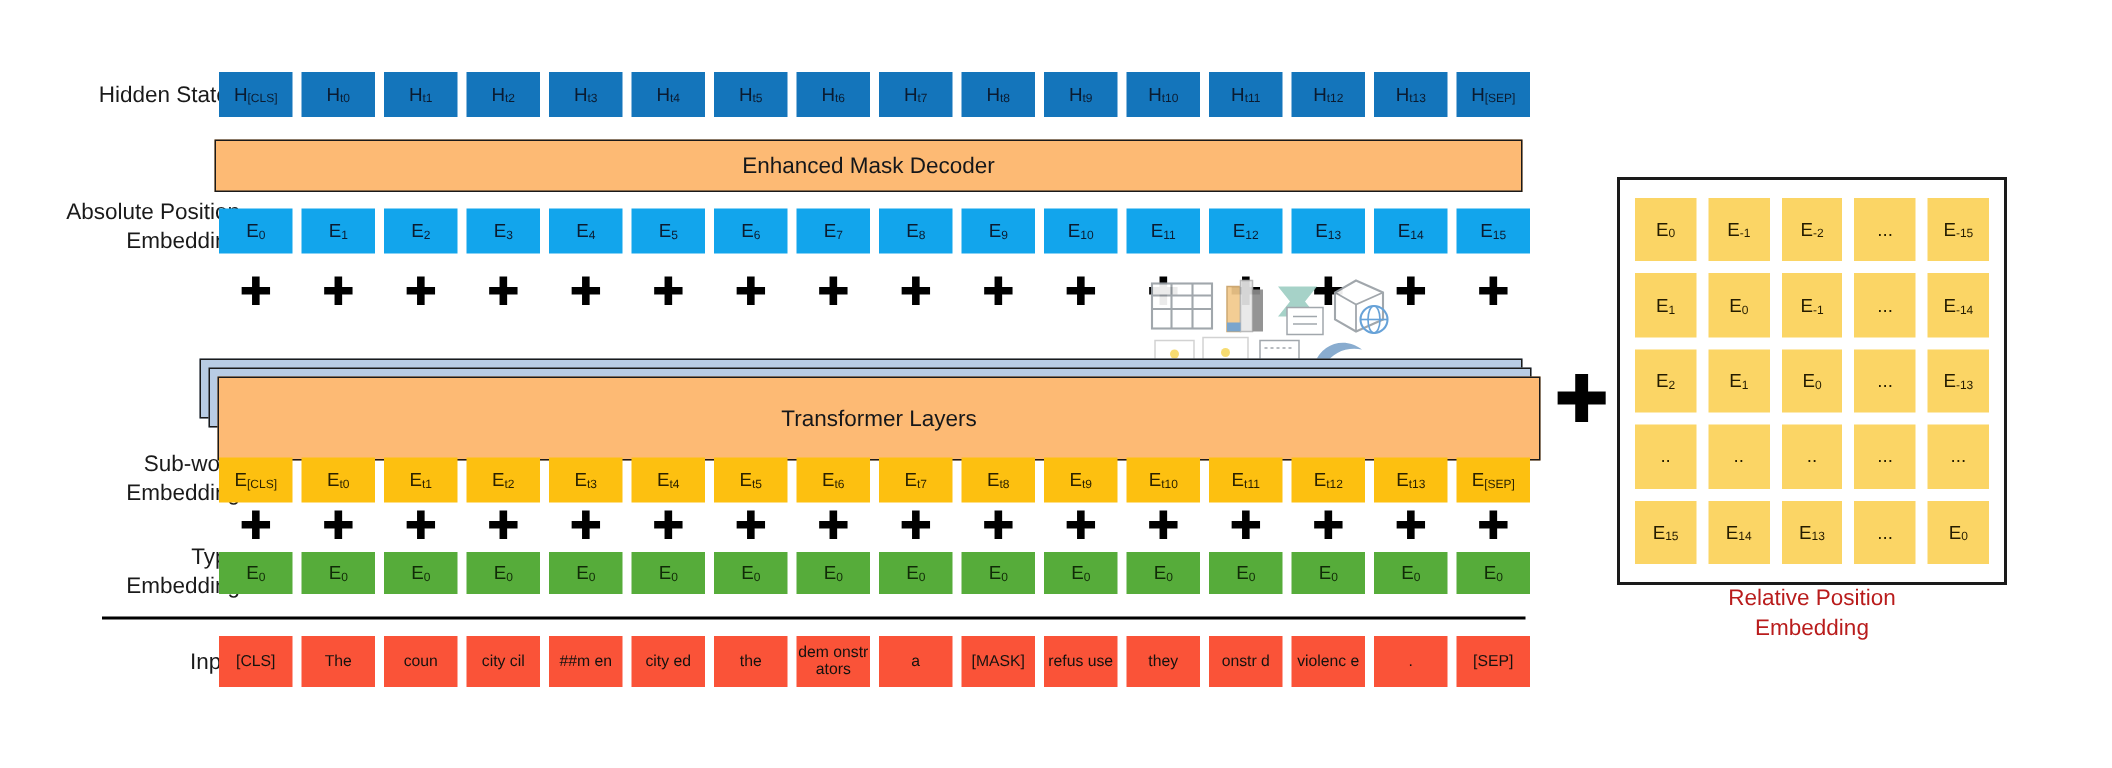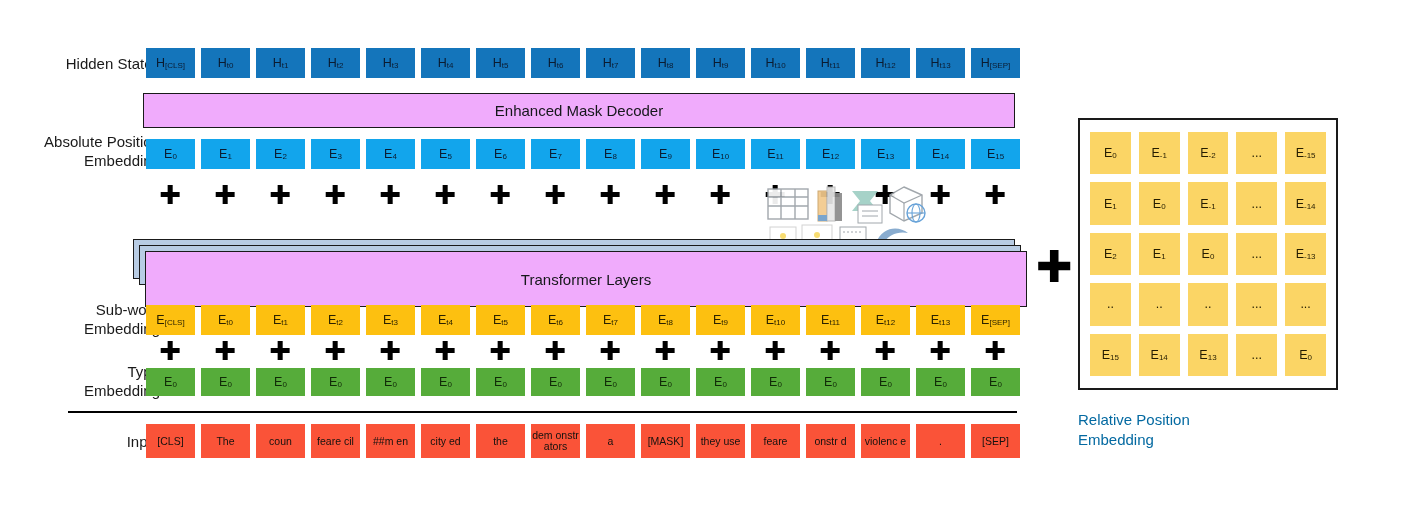--- a/index.html
+++ b/index.html
@@ -107,21 +107,21 @@
     display: block;
     font-size: 26px;
     line-height: 22px;
     font-family: "DejaVu Sans", sans-serif;
     font-weight: bold;
   }
 
   
   .module-box {
     position: absolute;
-    background: #f0abfc;
+    background: #fdba74;
     border: 1.5px solid #1a1a1a;
     display: flex;
     align-items: center;
     justify-content: center;
     font-size: 15px;
     color: #15171a;
     box-sizing: border-box;
   }
   #decoder-box {
     left: 143px;
@@ -174,26 +174,27 @@
     display: flex;
     align-items: center;
     justify-content: center;
     font-size: 12.5px;
     color: #241c00;
   }
   .rpe-cell sub { font-size: 8px; line-height: 0; position: relative; top: 3px; }
   #rpe-caption {
     position: absolute;
     left: 1078px;
-    top: 410px;
+    top: 389px;
     width: 260px;
+    text-align: center;
     font-size: 15px;
     line-height: 20px;
     white-space: pre-line;
-    color: #0369a1;
+    color: #b91c1c;
   }
   #big-plus {
     position: absolute;
     left: 1036px;
     top: 245px;
     font-size: 44px;
     line-height: 44px;
     font-weight: bold;
     font-family: "DejaVu Sans", sans-serif;
     color: #000;
@@ -656,45 +657,45 @@
       <div class="cell cell-input">
         <span>[CLS]</span>
       </div>
       <div class="cell cell-input">
         <span>The</span>
       </div>
       <div class="cell cell-input">
         <span>coun</span>
       </div>
       <div class="cell cell-input">
-        <span>feare cil</span>
+        <span>city cil</span>
       </div>
       <div class="cell cell-input">
         <span>##m en</span>
       </div>
       <div class="cell cell-input">
         <span>city ed</span>
       </div>
       <div class="cell cell-input">
         <span>the</span>
       </div>
       <div class="cell cell-input">
         <span>dem onstr ators</span>
       </div>
       <div class="cell cell-input">
         <span>a</span>
       </div>
       <div class="cell cell-input">
         <span>[MASK]</span>
       </div>
       <div class="cell cell-input">
-        <span>they use</span>
-      </div>
-      <div class="cell cell-input">
-        <span>feare</span>
+        <span>refus use</span>
+      </div>
+      <div class="cell cell-input">
+        <span>they</span>
       </div>
       <div class="cell cell-input">
         <span>onstr d</span>
       </div>
       <div class="cell cell-input">
         <span>violenc e</span>
       </div>
       <div class="cell cell-input">
         <span>.</span>
       </div>

